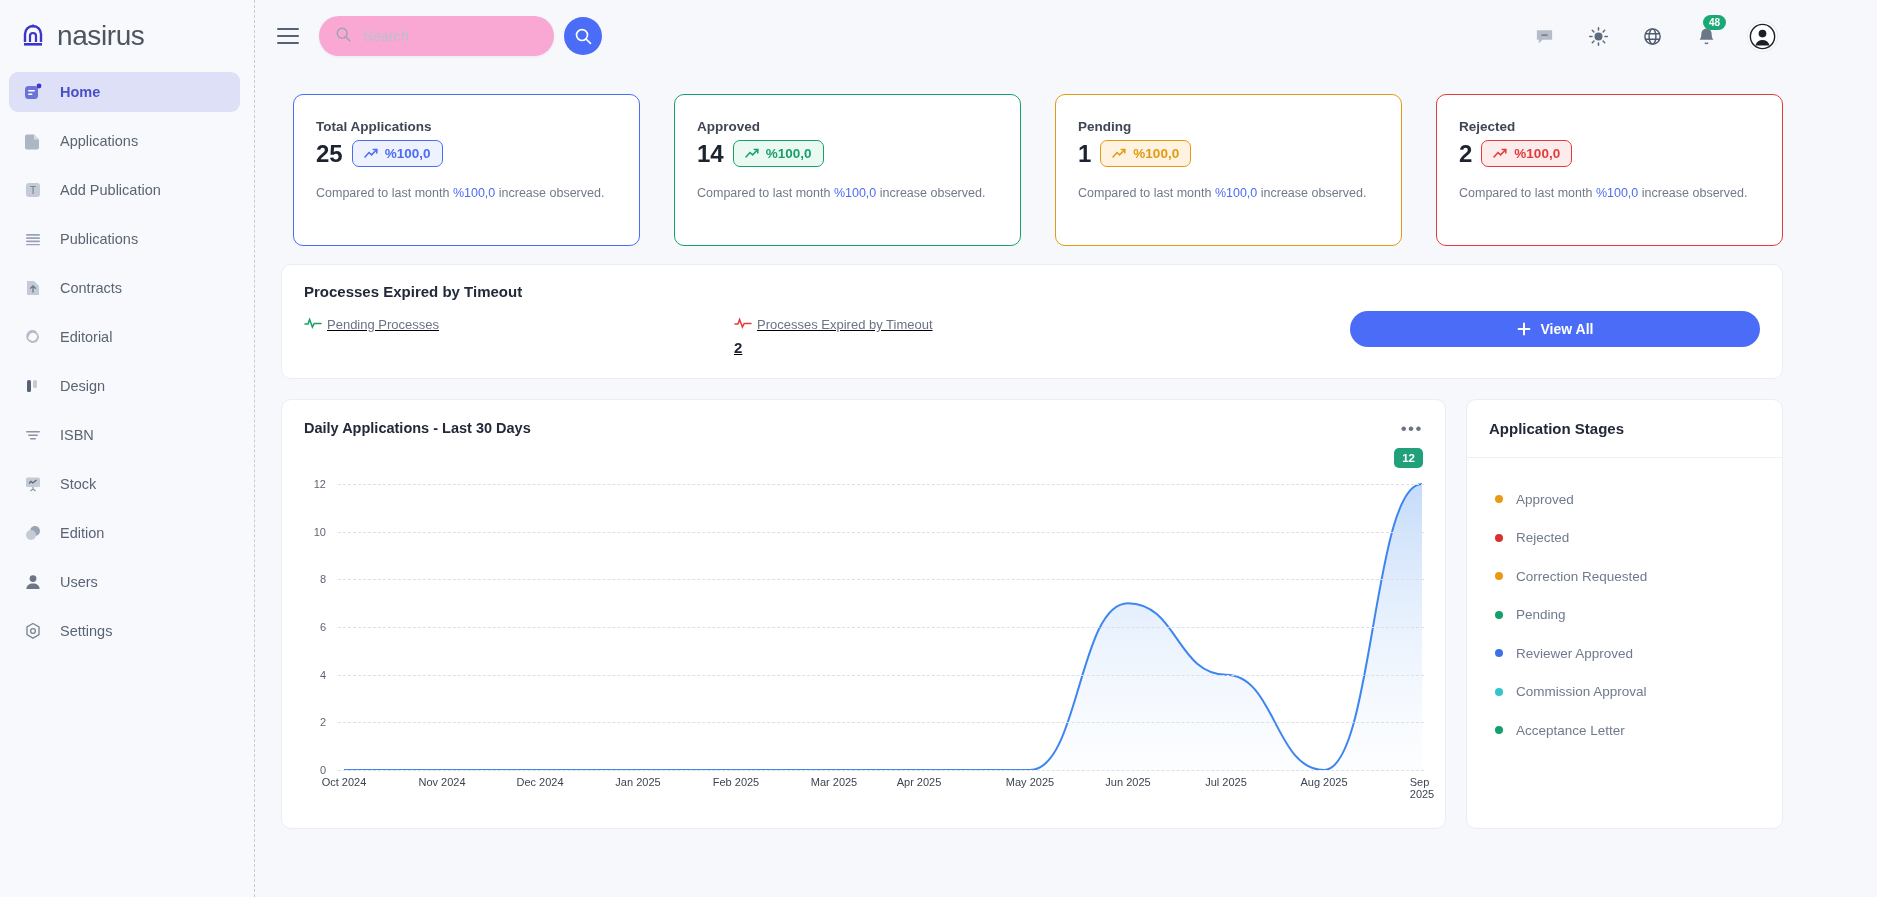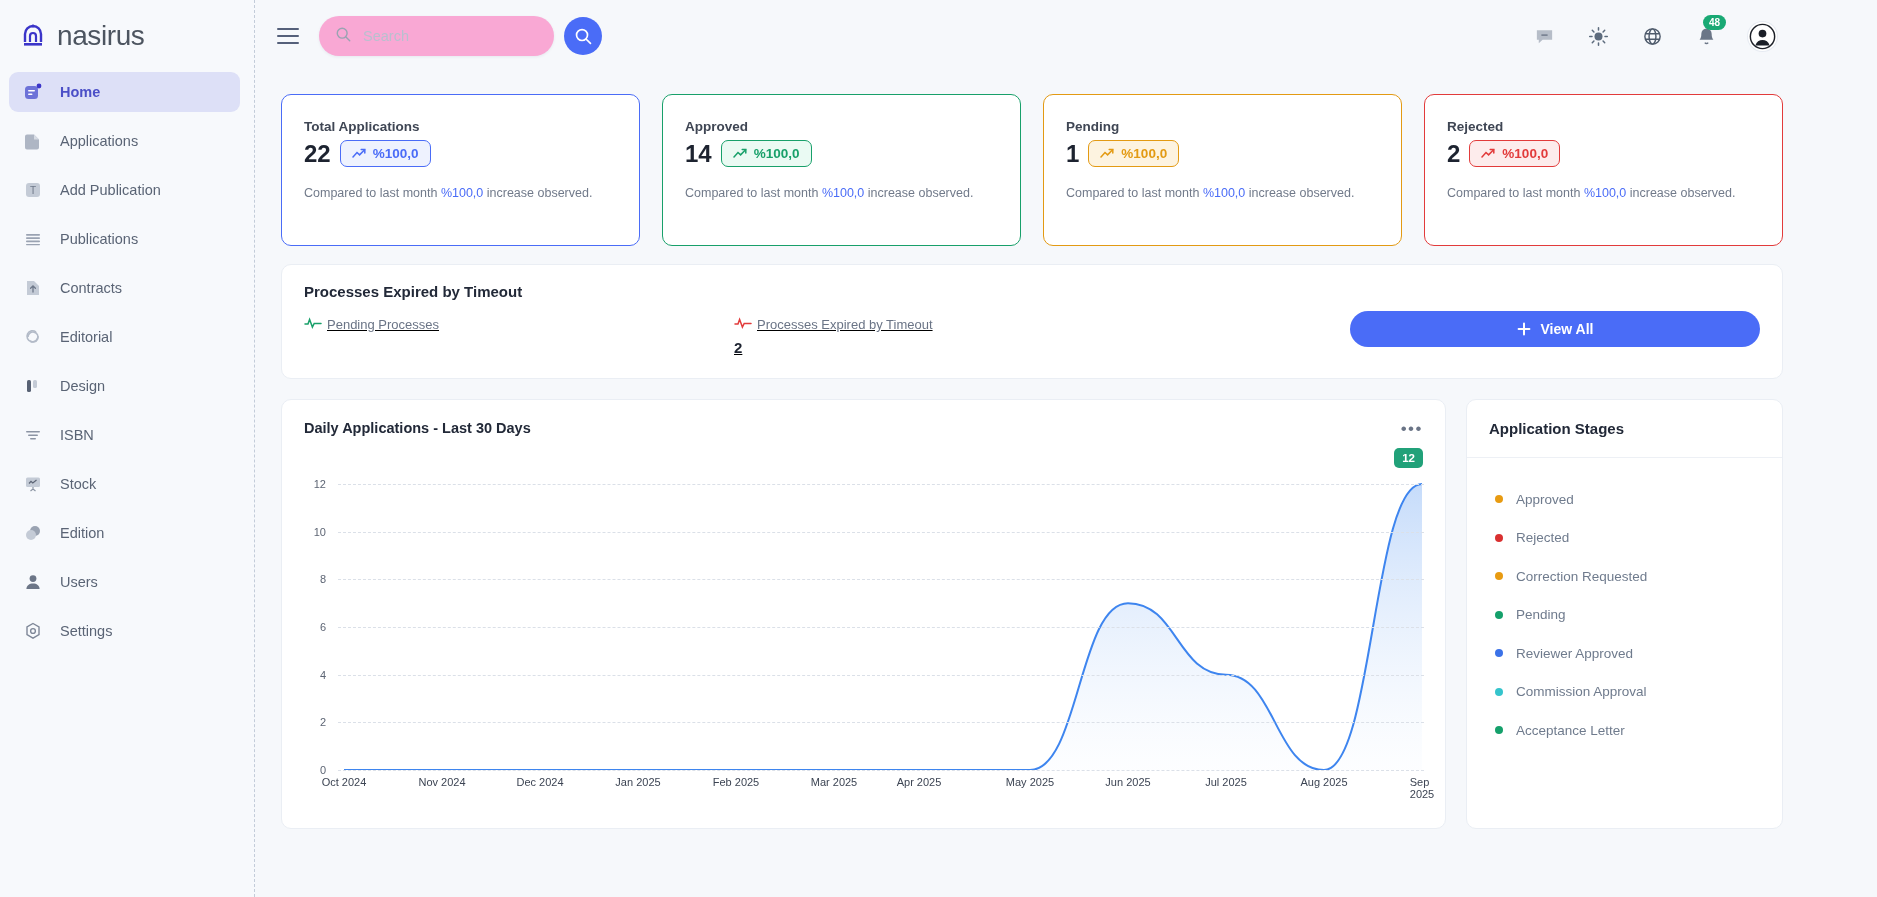--- a/index.html
+++ b/index.html
@@ -66,21 +66,21 @@
     border-radius: 9px; padding: 2px 6px; line-height: 1.1;
     min-width: 22px; text-align: center;
   }
   .avatar { width: 29px; height: 29px; border-radius: 50%; background: #fff; display: flex; align-items: center; justify-content: center; cursor: pointer; box-shadow: 0 0 0 1px #e7ebf2; }
 
   
   .content { padding: 22px 26px 0 26px; }
   .stat-row { display: flex; gap: 22px; }
   .stat-card {
     flex: 1; height: 152px; background: #fff; border-radius: 10px;
-    padding: 24px 22px 0 22px; border: 1px solid;
+    padding: 24px 22px 0 22px; border: 1px solid; margin-left: 12px;
   }
   .stat-title { font-size: 13.5px; font-weight: 700; color: #3f4654; margin-bottom: 6px; }
   .stat-row2 { display: flex; align-items: center; gap: 9px; }
   .stat-value { font-size: 24px; font-weight: 700; color: #1d2330; line-height: 1; }
   .pill {
     display: inline-flex; align-items: center; gap: 7px;
     border: 1px solid; border-radius: 7px; padding: 5px 11px;
     font-size: 13.5px; font-weight: 600;
   }
   .stat-note { font-size: 12.5px; color: #6a7governor; }
@@ -355,21 +355,21 @@
         </span>
       </div>
     </header>
 
     <div class="content">
 
       <section class="stat-row">
         <div class="stat-card c-blue">
           <div class="stat-title">Total Applications</div>
           <div class="stat-row2">
-            <span class="stat-value">22</span>
+            <span class="stat-value">25</span>
             <span class="pill" style="border-color:#4a6cf7;background:#eef2fe;color:#4a6cf7">
               <svg width="14" height="11" viewBox="0 0 14 11" fill="none" stroke="currentColor" stroke-width="1.5" stroke-linecap="round">
                   <path d="M1 9L5 4.5l2.6 2.4L12.6 1.8"></path>
                   <path d="M9.2 1.6h3.6v3.4"></path>
                 </svg>
               <span>%100,0</span>
             </span>
           </div>
           <div class="stat-note">
             <span>Compared to last month</span>

